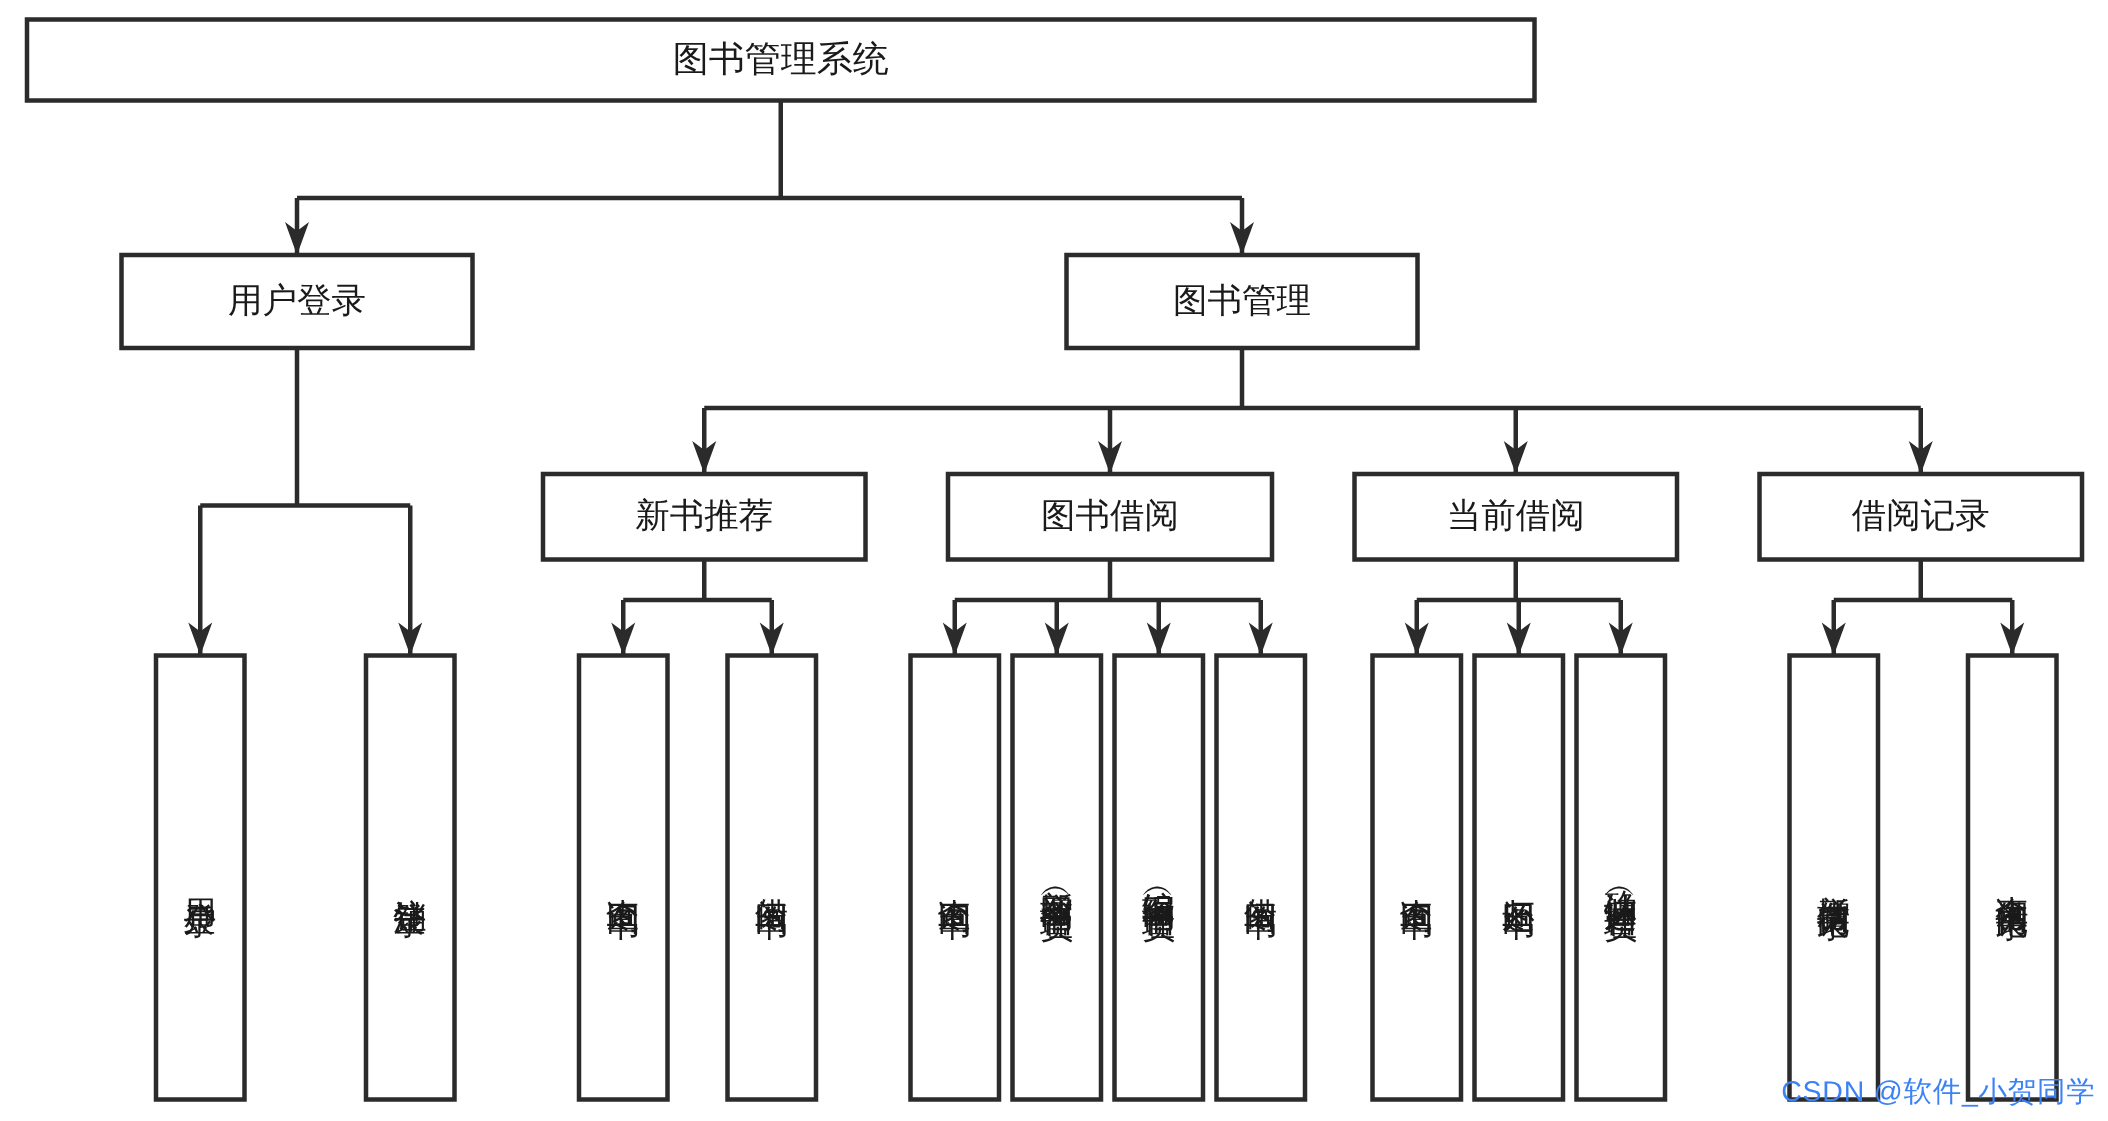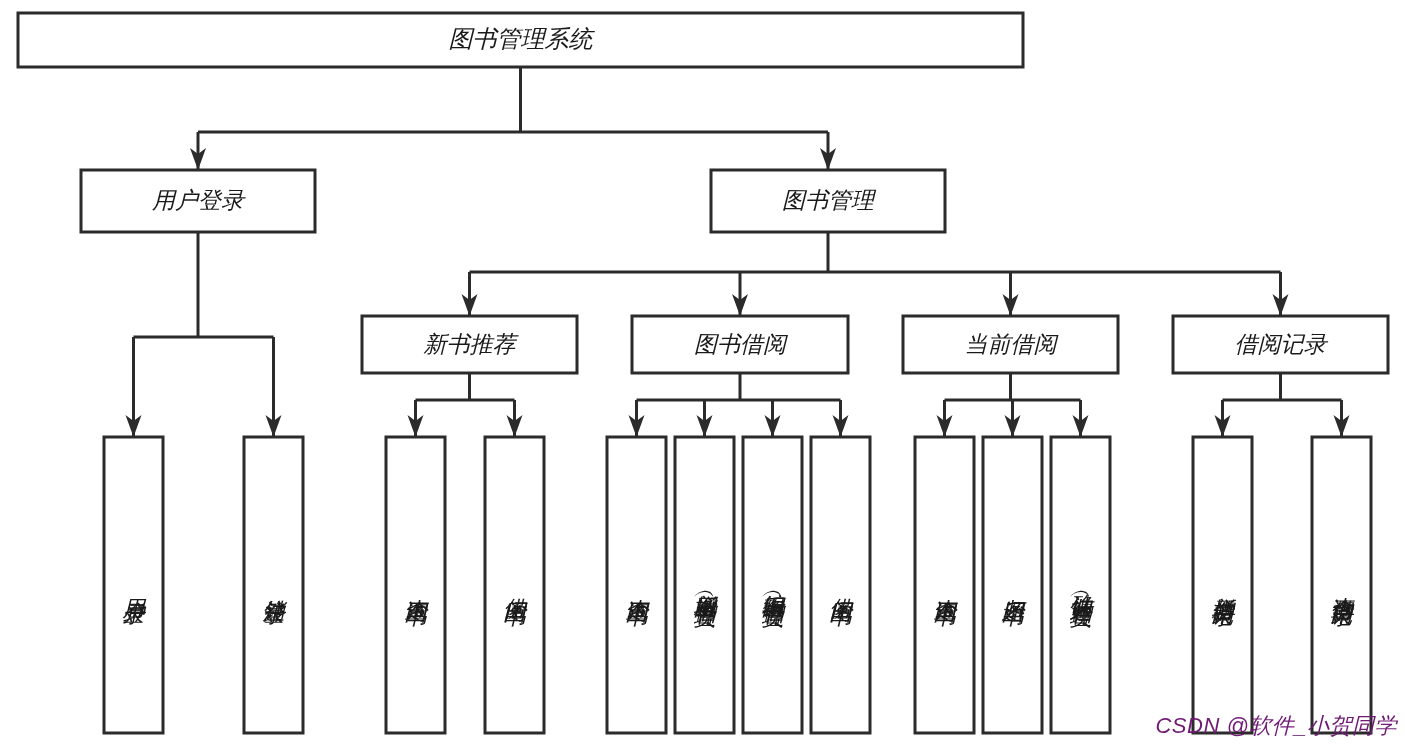--- a/index.html
+++ b/index.html
@@ -11,21 +11,20 @@
     width: 1405px;
     height: 747px;
     font-family: "Liberation Sans", "DejaVu Sans", sans-serif;
     overflow: hidden;
     position: relative;
   }
   #diagram-root {
     position: relative;
     width: 1405px;
     height: 747px;
-    font-style: italic;
   }
   svg#tree-svg {
     position: absolute;
     top: 0;
     left: 0;
     width: 1405px;
     height: 747px;
     display: block;
   }
   .node-box {
@@ -66,22 +65,22 @@
     justify-content: center;
     text-align: center;
     white-space: nowrap;
     pointer-events: none;
   }
   .watermark {
     position: absolute;
     right: 8px;
     bottom: 6px;
     font-family: "Liberation Sans", "DejaVu Sans", sans-serif;
-    font-size: 22px;
-    color: #701a75;
+    font-size: 19px;
+    color: #3b82f6;
     letter-spacing: 0.5px;
     white-space: nowrap;
   }
 </style>
 </head>
 <body>
 
 <div id="diagram-root">
 
   <svg id="tree-svg" viewBox="0 0 1405 747">

